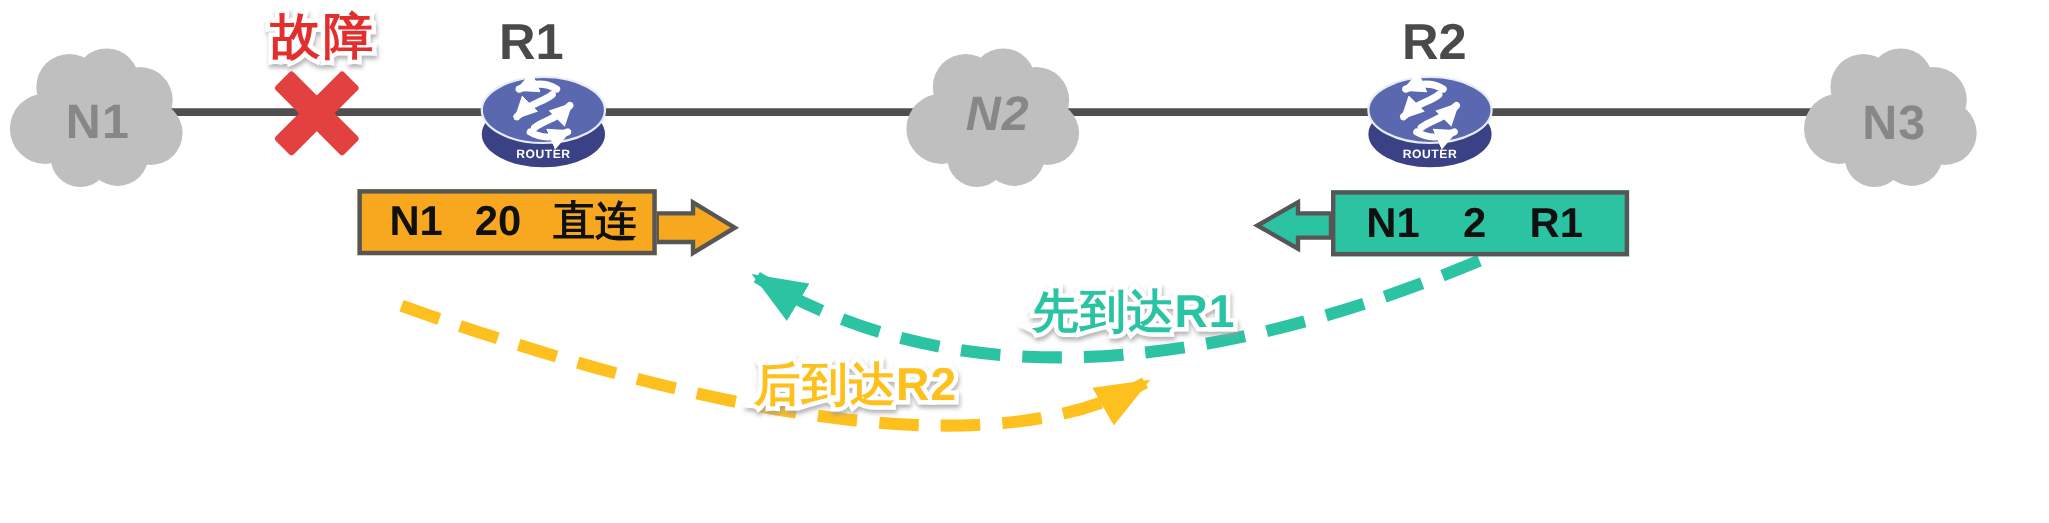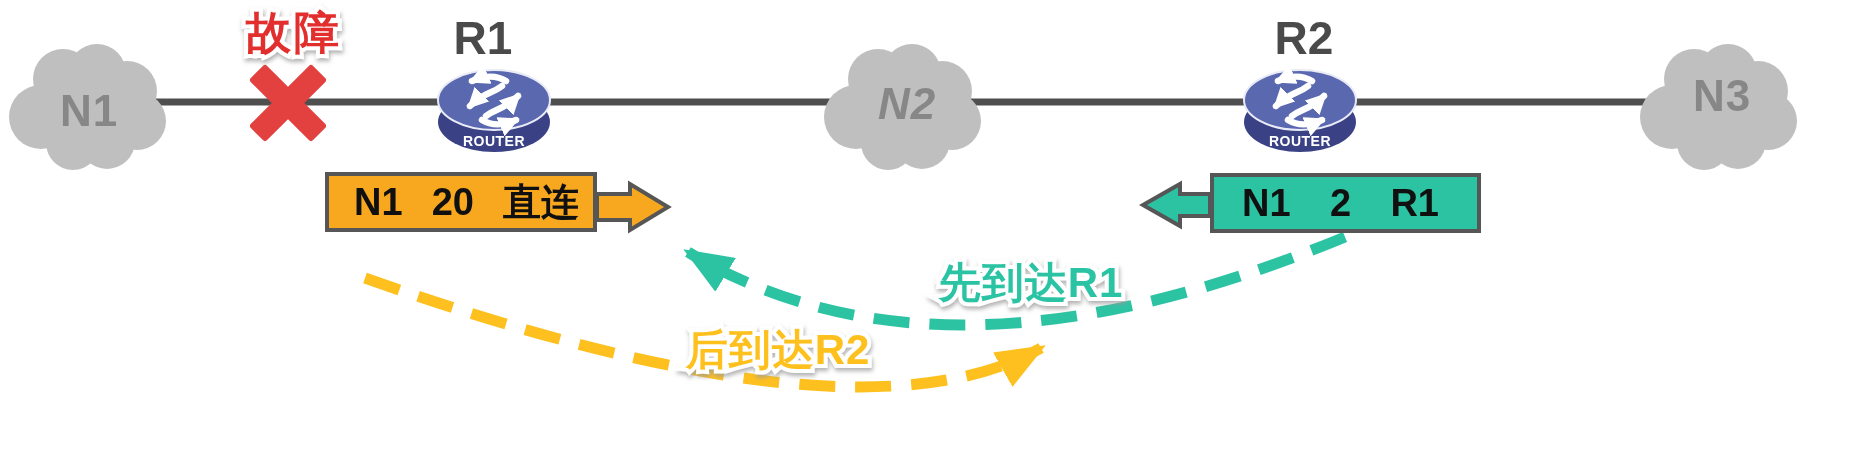--- a/index.html
+++ b/index.html
@@ -12,21 +12,21 @@
   }
   .stage svg.layer{position:absolute;left:0;top:0;}
   .abs{position:absolute;transform:translate(-50%,-50%);white-space:nowrap;}
   .cloud-label{
     font-size:44px;font-weight:800;color:#878787;letter-spacing:1px;
   }
   .router-label{
     font-size:46px;font-weight:800;color:#4a4a4a;
   }
   .router-caption{
-    font-size:14px;font-weight:700;color:#ffffff;letter-spacing:0.5px;
+    font-size:11px;font-weight:700;color:#ffffff;letter-spacing:0.5px;
   }
   .route-box{
     position:absolute;
     box-sizing:border-box;
     height:60px;
     border:4px solid #565656;
     display:flex;align-items:center;justify-content:space-between;
     font-size:38px;font-weight:800;color:#101010;
     line-height:1;
   }
@@ -107,21 +107,21 @@
 
     <text x="294" y="48" text-anchor="middle" font-size="45" font-weight="800" letter-spacing="3" fill="#e32f2f" stroke="#ffffff" stroke-width="8" paint-order="stroke" filter="url(#softShadow)">故障</text>
 
     <text x="1031" y="297" text-anchor="middle" font-size="42" font-weight="800" letter-spacing="1" fill="#2cc3a3" stroke="#ffffff" stroke-width="8" paint-order="stroke" filter="url(#softShadow)">先到达R1</text>
 
     <text x="778" y="364" text-anchor="middle" font-size="42" font-weight="800" letter-spacing="1" fill="#fec01e" stroke="#ffffff" stroke-width="8" paint-order="stroke" filter="url(#softShadow)">后到达R2</text>
   </svg>
 
   <span class="abs cloud-label" style="left:89px;top:111px;">N1</span>
   <span class="abs cloud-label" style="left:907px;top:104px;font-style:italic;">N2</span>
-  <span class="abs cloud-label" style="left:1722px;top:96px;text-align:right;">N3</span>
+  <span class="abs cloud-label" style="left:1722px;top:112px;text-align:right;">N3</span>
 
   <span class="abs router-label" style="left:483px;top:38px;">R1</span>
   <span class="abs router-label" style="left:1304px;top:38px;">R2</span>
 
   <span class="abs router-caption" style="left:494px;top:141px;">ROUTER</span>
   <span class="abs router-caption" style="left:1300px;top:141px;">ROUTER</span>
 
   <div class="route-box orange">
     <span>N1</span>
     <span>20</span>

